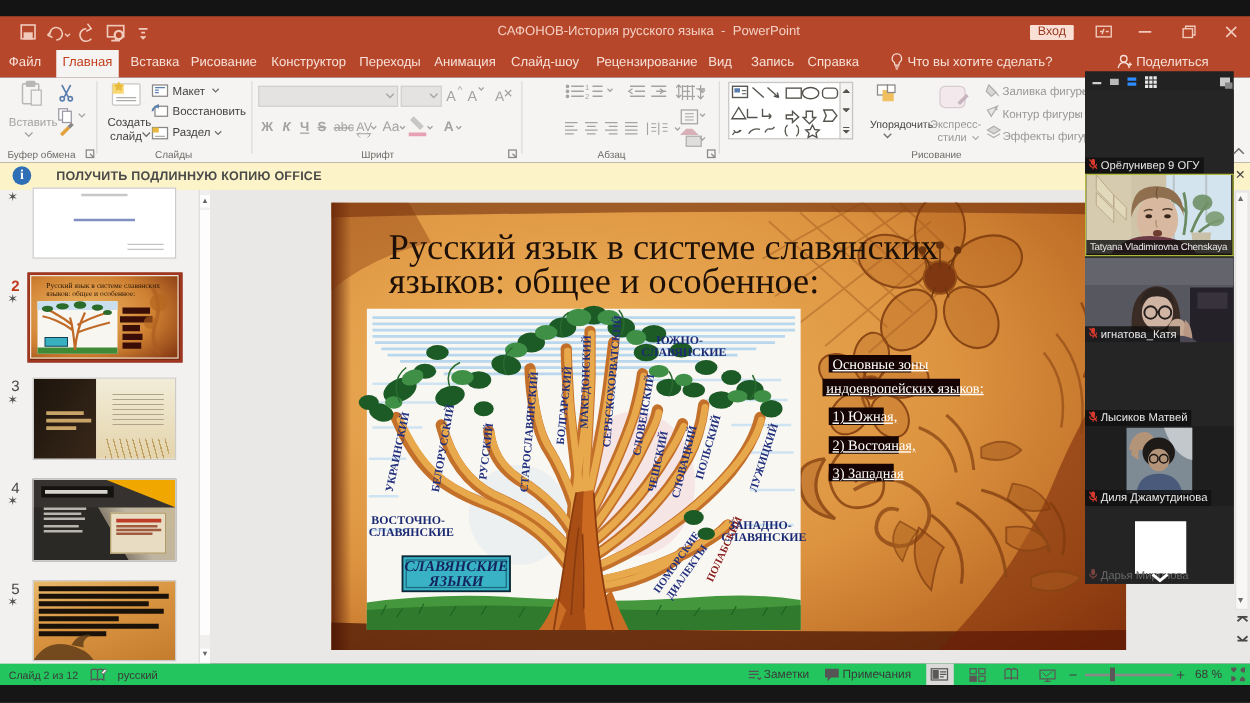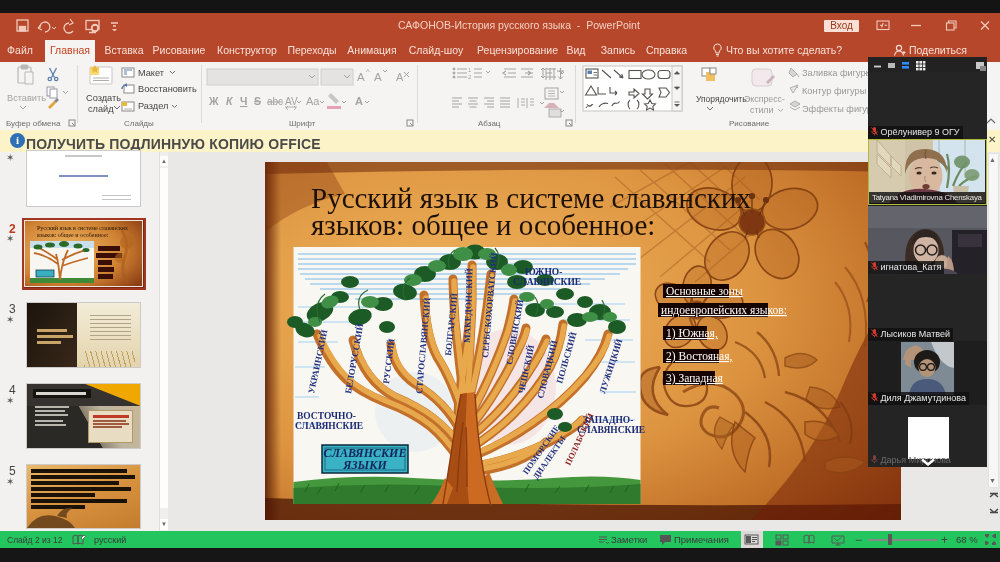--- a/index.html
+++ b/index.html
@@ -299,21 +299,21 @@
         <text x="802" y="50">Эффекты фигур</text>
       </g>
       <path d="M864 10 l2 2 2 -2 M860 28 l2 2 2 -2 M866 46 l2 2 2 -2" stroke="#b0aeac" fill="none"></path>
       <text x="729" y="64" font-size="8" fill="#6e6c69">Рисование</text>
     </svg>
   </div>
 
   <div class="abs" id="warn">
     <div style="position:absolute;left:10px;top:3px;width:15px;height:15px;border-radius:50%;background:#2f6fb5;
          color:#fff;font-size:11px;font-weight:bold;text-align:center;line-height:15px;font-family:'Liberation Serif',serif;">i</div>
-    <div style="position:absolute;left:26px;top:6px;font-size:14px;font-weight:bold;color:#4a4a48;letter-spacing:.2px;">ПОЛУЧИТЬ ПОДЛИННУЮ КОПИЮ OFFICE</div>
+    <div style="position:absolute;left:45px;top:6px;font-size:10px;font-weight:bold;color:#4a4a48;letter-spacing:.2px;">ПОЛУЧИТЬ ПОДЛИННУЮ КОПИЮ OFFICE</div>
     <div style="position:absolute;left:216px;top:1px;font-size:8px;color:#9c4a22;line-height:10px;">
       <br>
     </div>
     <div style="position:absolute;left:988px;top:4px;font-size:10px;color:#444;">✕</div>
   </div>
 
   <div class="abs" id="contentarea">
     <div class="abs" id="thumbpanel">
       <div class="tstar" style="top:0px;">✶</div>
       <div class="thumb" style="top:-2px;height:57px;">

